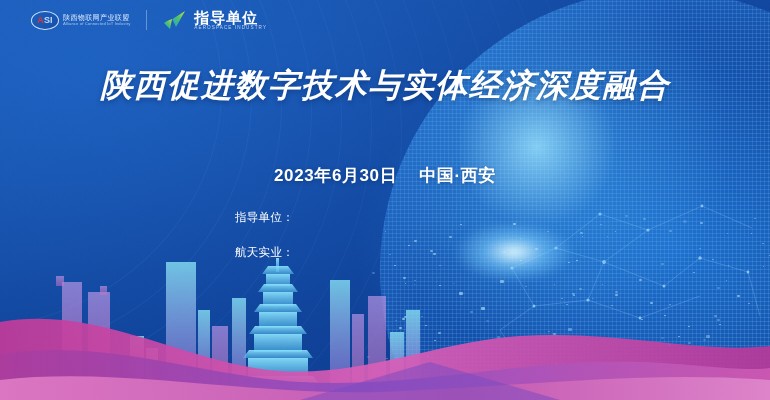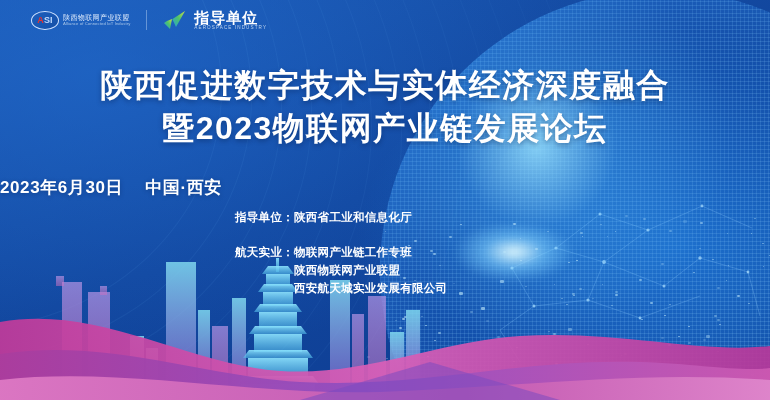--- a/index.html
+++ b/index.html
@@ -77,44 +77,44 @@
 
   .sep{width:1px;height:20px;background:rgba(190,215,245,.45);margin:0 6px;}
 
   .aero-logo{display:flex;align-items:center;gap:7px;}
   .aero-mark{width:24px;height:20px;position:relative;}
   .aero-text{display:flex;flex-direction:column;gap:1px;}
   .aero-cn{font-size:15px;font-weight:700;color:#ffffff;letter-spacing:1px;line-height:1;white-space:nowrap;}
   .aero-en{font-size:4.6px;color:#bed4ee;letter-spacing:1.1px;line-height:1;white-space:nowrap;}
 
   .title-block{
-    position:absolute;top:64px;left:0;right:0;text-align:center;z-index:6;
+    position:absolute;top:64px;left:0;right:0;text-align:center;z-index:6;font-style:italic;
   }
   .title-line{
     font-size:32px;font-weight:700;color:#ffffff;
     letter-spacing:1.5px;line-height:1.33;
     text-shadow:0 2px 5px rgba(0,25,70,.40);
     white-space:nowrap;
   }
 
   .datebar{
-    position:absolute;top:176px;left:0;right:0;text-align:left;z-index:6;
+    position:absolute;top:164px;left:0;right:0;text-align:center;z-index:6;
     font-size:17px;font-weight:700;color:#ffffff;letter-spacing:.6px;
     text-shadow:0 1px 4px rgba(0,25,70,.35);
   }
   .datebar .gap{display:inline-block;width:22px;}
 
   .orgs{
     position:absolute;top:208px;left:0;right:0;z-index:6;
     display:flex;justify-content:center;
   }
   .orgs-inner{width:300px;}
   .org-group{display:flex;margin-bottom:17px;}
   .org-label{
-    font-size:11.5px;font-weight:700;color:#ffffff;
+    font-size:11.5px;font-weight:400;color:#ffffff;
     letter-spacing:.3px;line-height:18px;white-space:nowrap;flex:none;
   }
   .org-values{display:flex;flex-direction:column;}
   .org-values div{
     font-size:11.5px;font-weight:700;color:#ffffff;
     letter-spacing:.3px;line-height:18px;white-space:nowrap;
   }
 </style>
 </head>
 <body>
@@ -399,39 +399,32 @@
       </div>
       <div class="aero-text">
         <div class="aero-cn">指导单位</div>
         <div class="aero-en">AEROSPACE INDUSTRY</div>
       </div>
     </div>
   </div>
 
   <div class="title-block">
     <div class="title-line">陕西促进数字技术与实体经济深度融合</div>
-    <div class="title-line">暨2023物联网产业链发展论坛</div>
   </div>
 
   <div class="datebar">
     <span>2023年6月30日</span><span class="gap"></span><span>中国·西安</span>
   </div>
 
   <div class="orgs">
     <div class="orgs-inner" id="orgs-inner">
         <div class="org-group">
           <div class="org-label">指导单位：</div>
           <div class="org-values">
-            <div>陕西省工业和信息化厅</div>
           </div>
         </div>
         <div class="org-group">
           <div class="org-label">航天实业：</div>
-          <div class="org-values">
-            <div>物联网产业链工作专班</div>
-            <div>陕西物联网产业联盟</div>
-            <div>西安航天城实业发展有限公司</div>
-          </div>
         </div>
       </div>
   </div>
 
 </div>
 
 </body></html>

